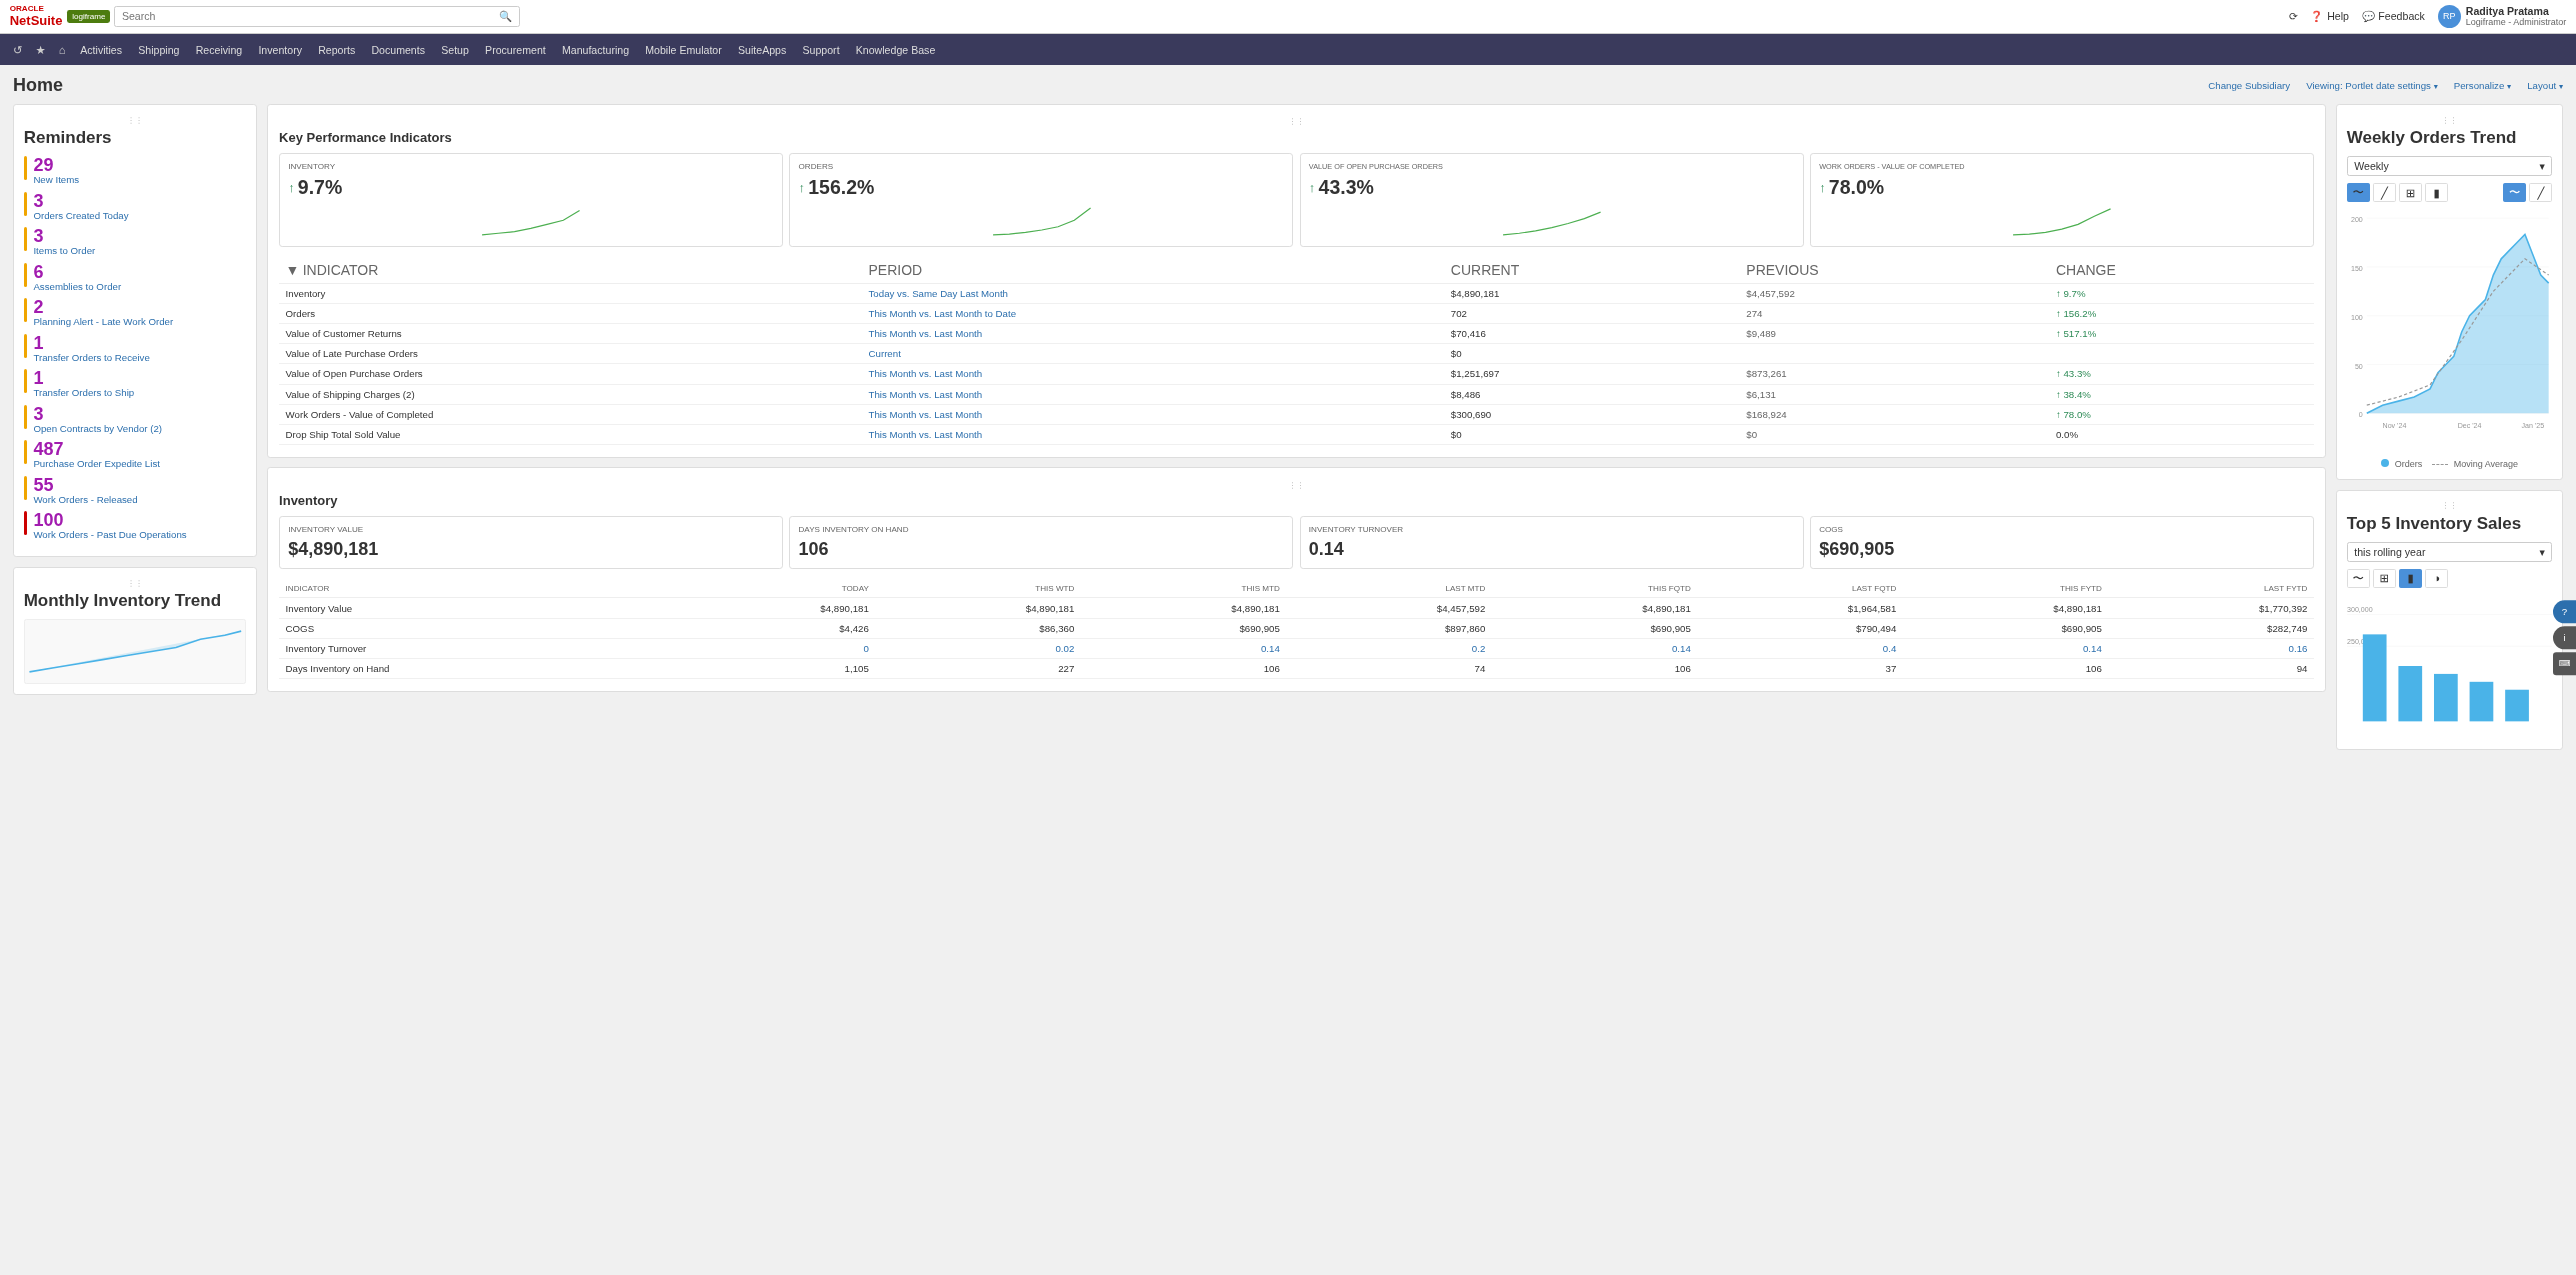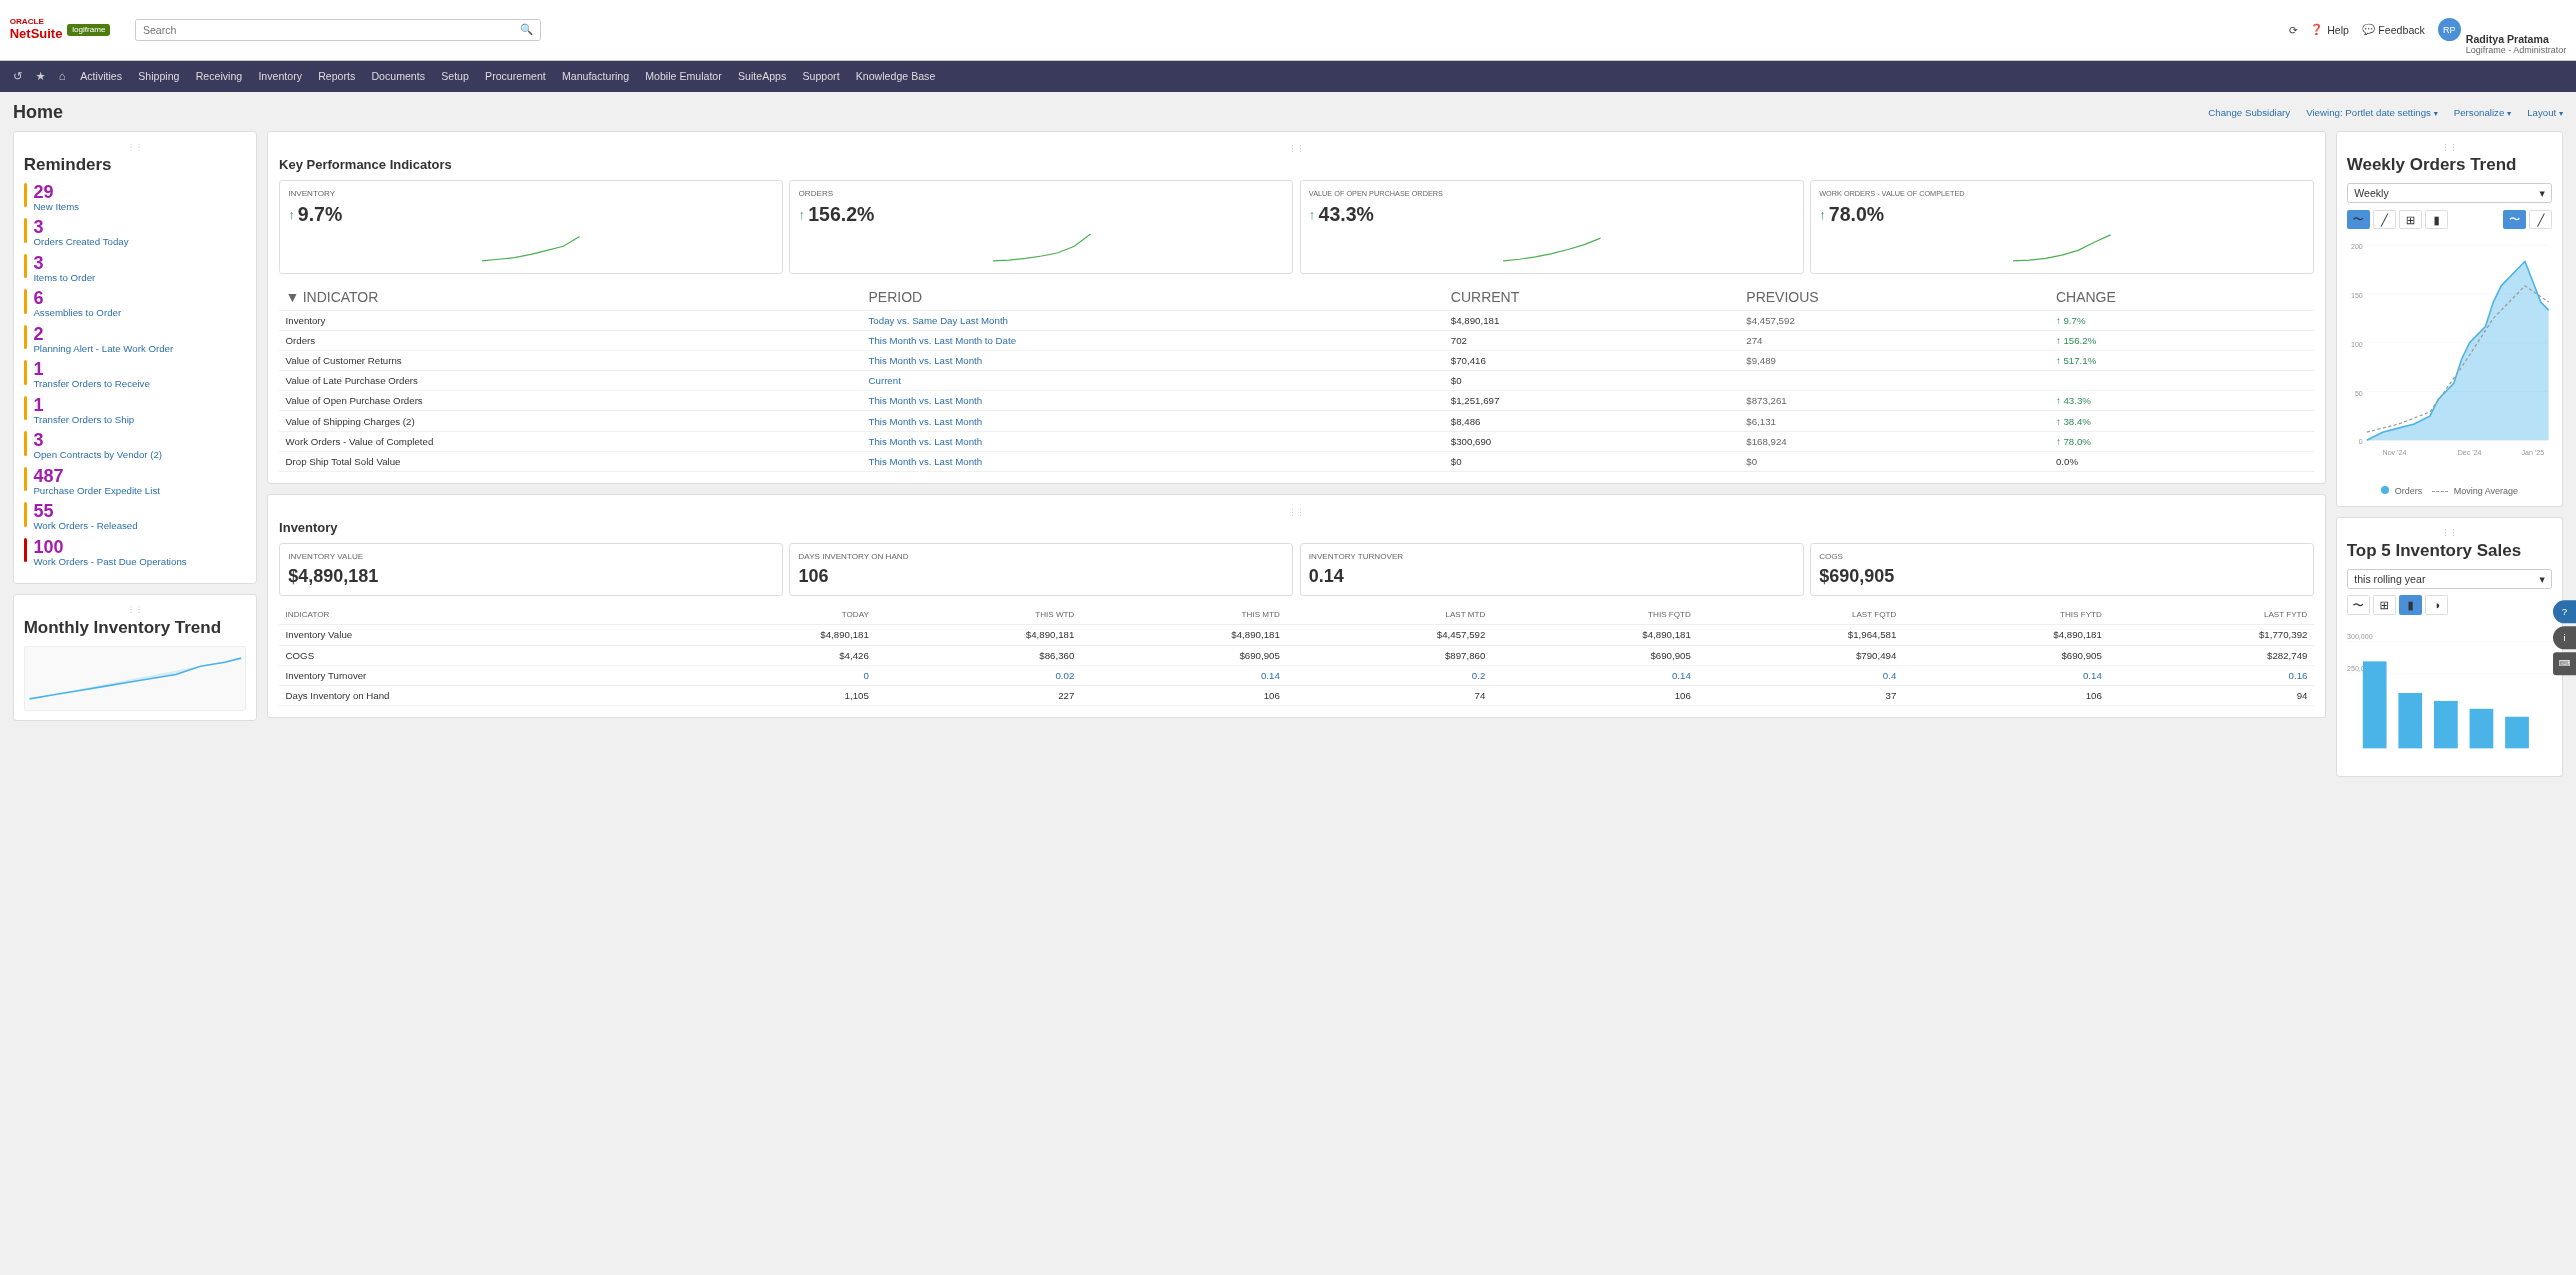--- a/index.html
+++ b/index.html
@@ -5,21 +5,21 @@
     * { box-sizing: border-box; margin: 0; padding: 0; }
     body { font-family: Arial, sans-serif; font-size: 10.6px; background: #f0f0f0; color: #333; }
 
     
     .top-bar {
       background: #fff;
       border-bottom: 0.8px solid #ccc;
       display: flex;
       align-items: center;
       padding: 4.9px 9.7px;
-      gap: 25px;
+      gap: 4px;
     }
     .logo-area { display: flex; align-items: center; gap: 4.9px; }
     .logo-oracle { font-size: 8.1px; color: #c00; font-weight: bold; line-height: 1; }
     .logo-ns { font-size: 13px; color: #c00; font-weight: bold; }
     .logo-lf { background: #4d7c0f; color: white; font-size: 8.1px; padding: 1.6px 4.9px; border-radius: 2.4px; }
     .search-bar {
       flex: 1;
       max-width: 406px;
       display: flex;
       align-items: center;
@@ -30,21 +30,21 @@
     .search-bar input {
       border: none;
       outline: none;
       width: 100%;
       font-size: 10.6px;
     }
     .top-actions { display: flex; align-items: center; gap: 13px; margin-left: auto; }
     .top-action-item { display: flex; align-items: center; gap: 3.2px; cursor: pointer; color: #333; font-size: 10.6px; }
     .user-info { display: flex; align-items: center; gap: 4.9px; }
     .user-avatar { width: 23px; height: 23px; background: #4a90d9; border-radius: 50%; display: flex; align-items: center; justify-content: center; color: white; font-size: 9px; }
-    .user-details { font-size: 9.7px; margin-top: 28px; }
+    .user-details { font-size: 9.7px; }
     .user-name { font-weight: bold; font-size: 10.6px; }
 
     
     .nav-bar {
       background: #3a3a5c;
       display: flex;
       align-items: center;
       padding: 0 6.5px;
       gap: 0;
     }

